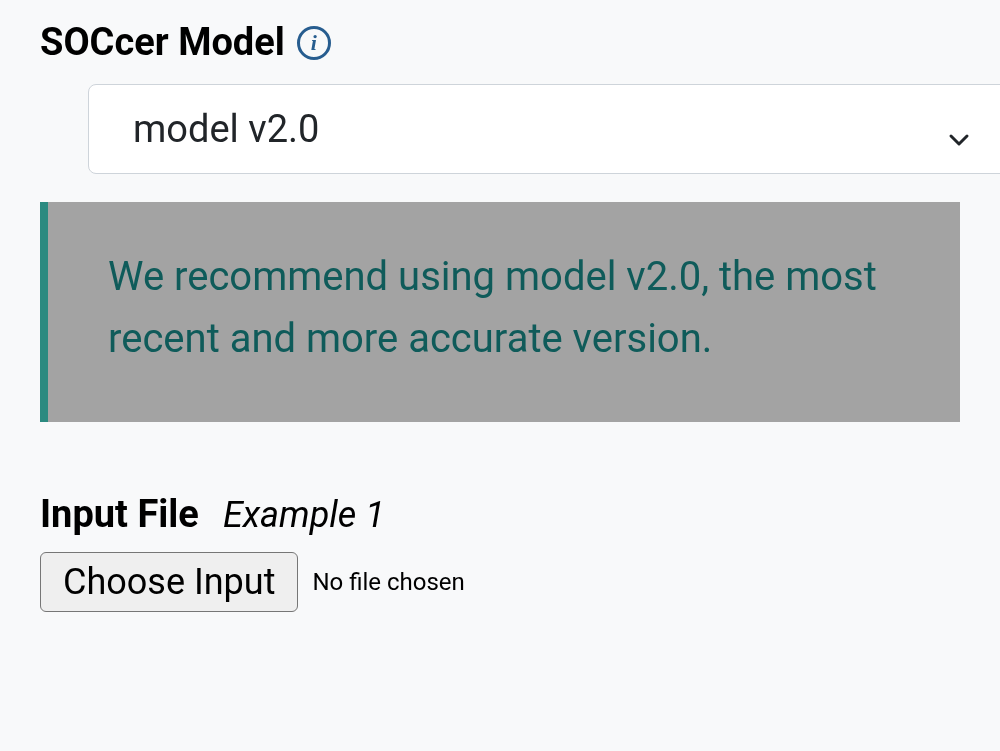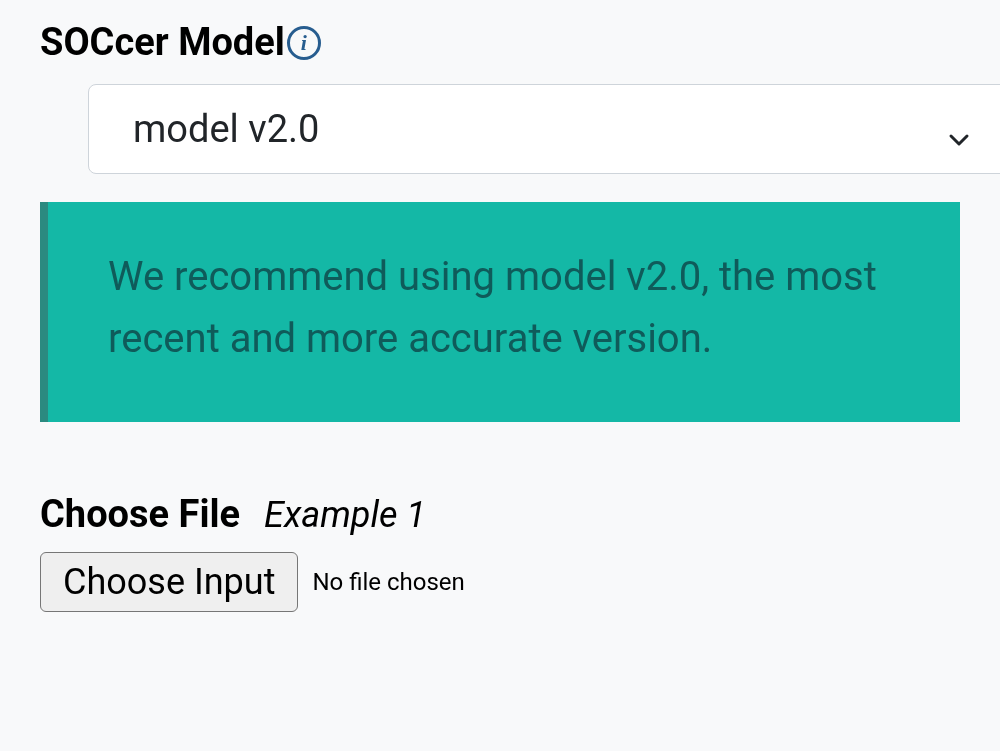--- a/index.html
+++ b/index.html
@@ -10,21 +10,21 @@
     body {
       font-family: -apple-system, BlinkMacSystemFont, "Segoe UI", Roboto, Helvetica, Arial, sans-serif;
       background: #f8f9fa;
       width: 1000px;
       height: 751px;
       padding: 20px 40px;
     }
     .section-label-row {
       display: flex;
       align-items: center;
-      gap: 2px;
+      gap: 12px;
       margin-bottom: 18px;
     }
     .section-label {
       font-size: 38px;
       font-weight: 700;
       color: #000;
       line-height: 1.2;
     }
     .info-icon-wrap {
       display: inline-flex;
@@ -66,21 +66,21 @@
       top: 50%;
       transform: translateY(-50%);
       width: 24px;
       height: 24px;
     }
     .chevron svg {
       width: 100%;
       height: 100%;
     }
     .callout {
-      background: #14b8a6;
+      background: #a3a3a3;
       border-left: 8px solid #2b8a80;
       padding: 44px 60px 52px 60px;
       margin-bottom: 70px;
     }
     .callout-text {
       color: #0f5b5a;
       font-size: 40px;
       line-height: 1.55;
       font-weight: 400;
     }
@@ -137,20 +137,20 @@
       <polyline points="4 8 12 16 20 8"></polyline>
     </svg>
   </span>
 </div>
 
 <div class="callout">
   <p class="callout-text">We recommend using model v2.0, the most recent and more accurate version.</p>
 </div>
 
 <div class="input-file-row">
-  <span class="input-file-label">Choose File</span>
+  <span class="input-file-label">Input File</span>
   <span class="example-link">Example 1</span>
 </div>
 
 <div class="file-chooser-row">
   <button class="choose-file-btn">Choose Input</button>
   <span class="file-status">No file chosen</span>
 </div>
 
 </body></html>

